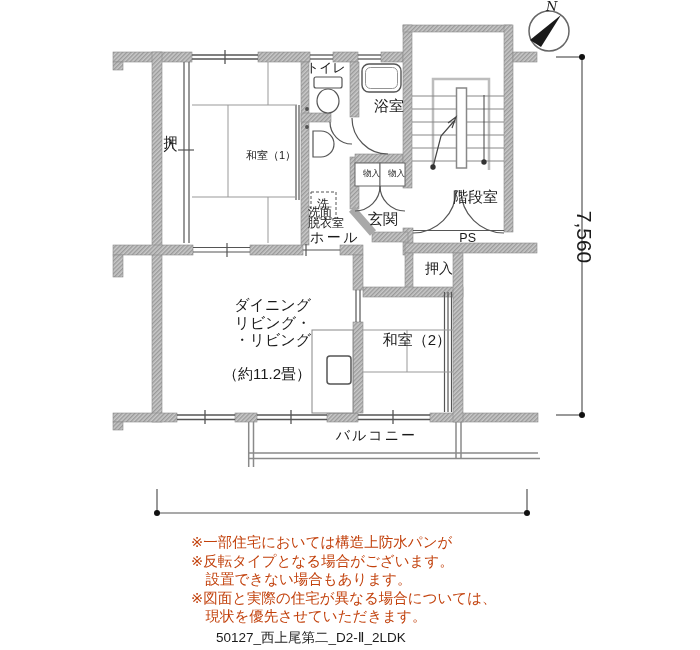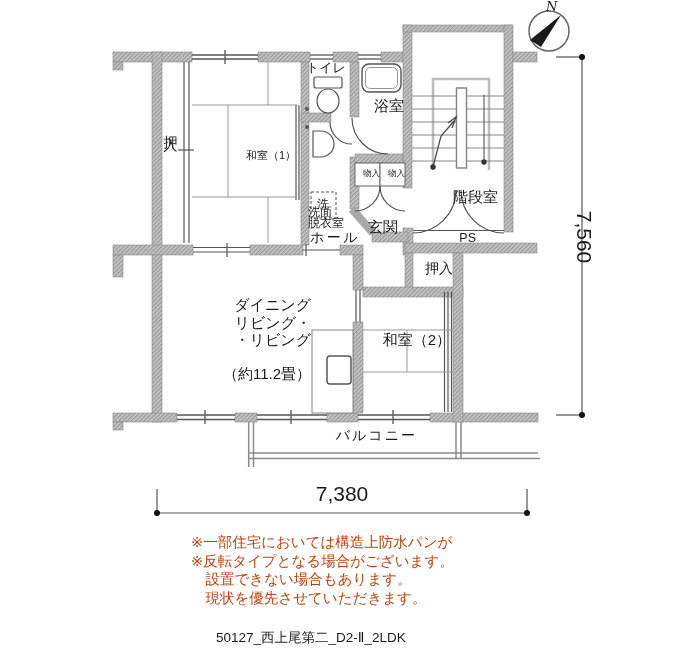--- a/index.html
+++ b/index.html
@@ -195,42 +195,42 @@
     </g>
   </svg>
 
   <div class="lab north">N</div>
 
   <div class="lab" style="left:306px;top:61px;font-size:13px;">トイレ</div>
   <div class="lab c" style="left:356px;top:97px;width:48px;font-size:15px;">浴室</div>
   <div class="lab c" style="left:424px;top:188px;width:74px;font-size:15px;">階段室</div>
   <div class="lab c" style="left:355px;top:169px;width:25px;font-size:8.5px;">物入</div>
   <div class="lab c" style="left:380px;top:169px;width:25px;font-size:8.5px;">物入</div>
-  <div class="lab" style="left:368px;top:218px;font-size:15px;">玄関</div>
+  <div class="lab" style="left:368px;top:210px;font-size:15px;">玄関</div>
   <div class="lab" style="left:317px;top:198px;font-size:12px;">洗</div>
   <div class="lab" style="left:308px;top:207px;font-size:12px;line-height:11px;"><span style="display:block;">洗面</span><span style="display:block;">脱衣室</span></div>
   <div class="lab" style="left:310px;top:229px;font-size:14px;letter-spacing:2.5px;">ホール</div>
   <div class="lab c" style="left:440px;top:231px;width:36px;font-size:12.5px;">PS</div>
   <div class="lab c" style="left:407px;top:260px;width:46px;font-size:14px;">押入</div>
   <div class="lab vtext" style="left:163px;top:124px;height:64px;font-size:14px;">押入</div>
   <div class="lab c" style="left:204px;top:149px;width:92px;font-size:11px;">和室（1）</div>
   <div class="lab c" style="left:361px;top:331px;width:90px;font-size:15px;">和室（2）</div>
   <div class="lab c" style="left:187px;top:296px;width:124px;font-size:15px;line-height:17.5px;">
       <span style="display:block;">ダイニング</span>
       <span style="display:block;">リビング・</span>
       <span style="display:block;">・リビング</span>
       <span style="display:block;margin-top:16px;">（約11.2畳）</span>
     </div>
   <div class="lab c" style="left:317px;top:427px;width:100px;font-size:14px;letter-spacing:2px;">バルコニー</div>
 
-  <div class="dimh">7,380</div>
   <div class="dimv">7,560</div>
 
   <div class="notes">
     <div>※一部住宅においては構造上防水パンが</div>
     <div>※反転タイプとなる場合がございます。</div>
     <div>　設置できない場合もあります。</div>
+    <div>※図面と実際の住宅が異なる場合については、</div>
     <div>　現状を優先させていただきます。</div>
   </div>
 
   <div class="footer">50127_西上尾第二_D2-Ⅱ_2LDK</div>
 
 </div>
 
 </body></html>

